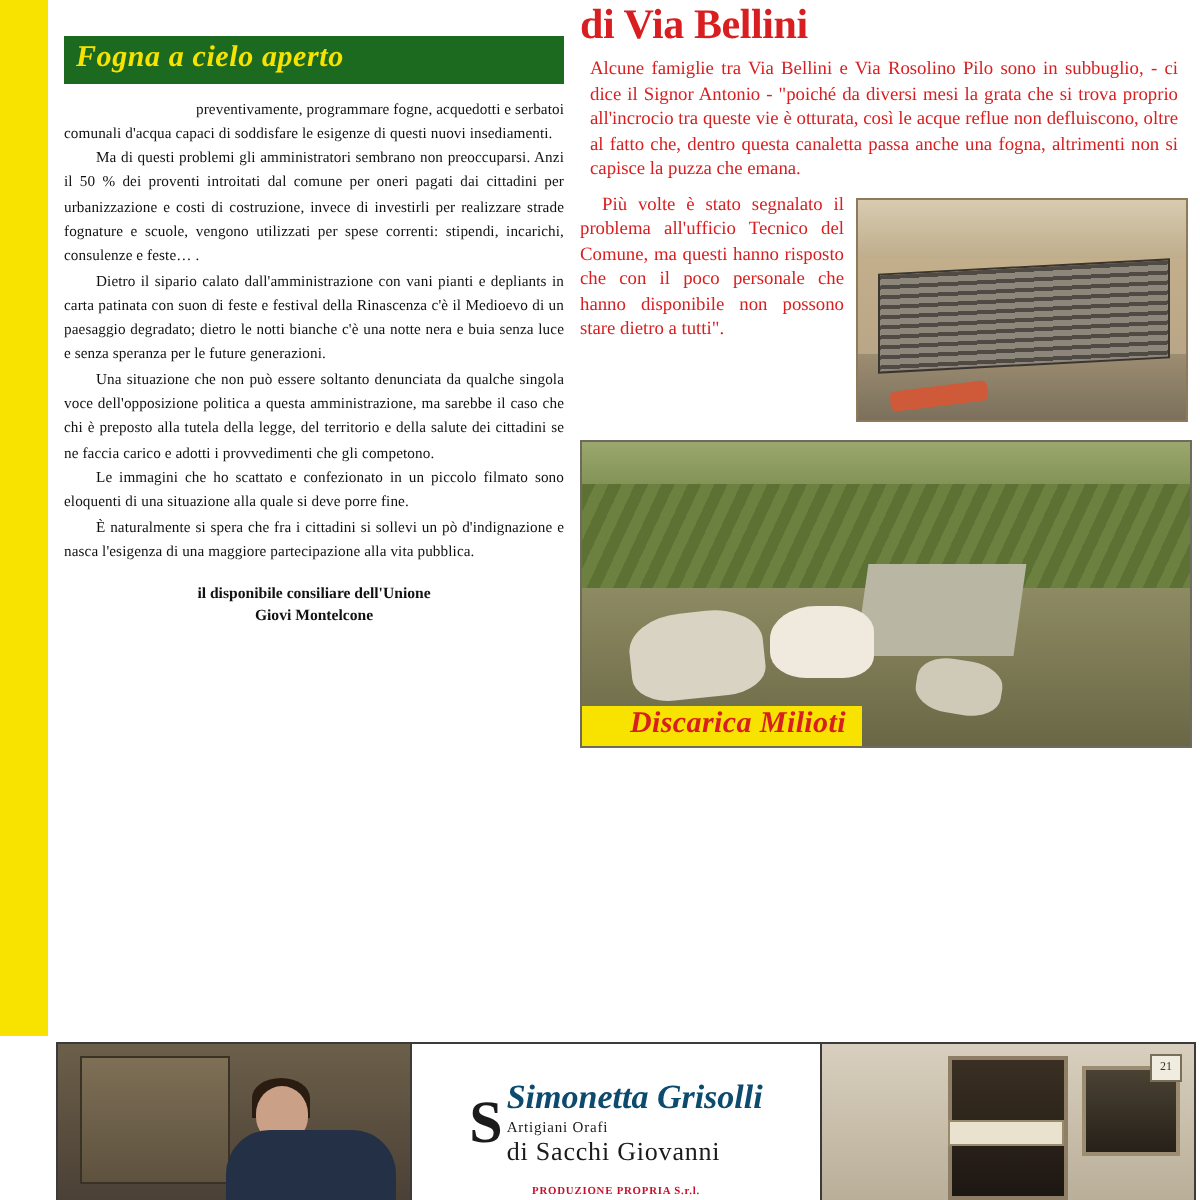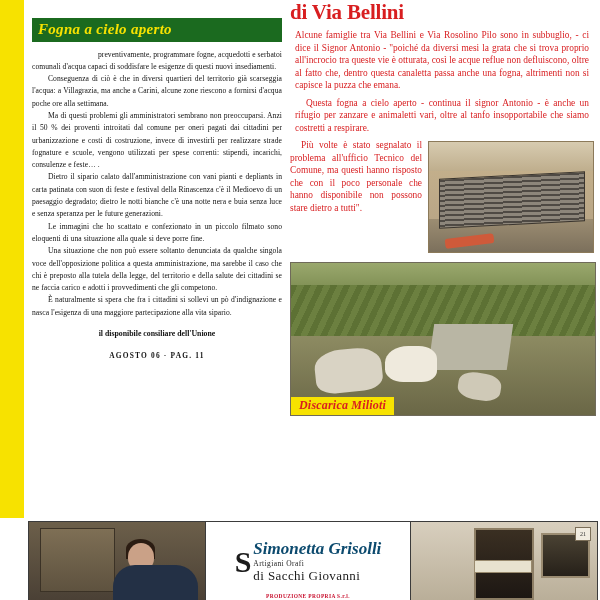--- a/index.html
+++ b/index.html
@@ -191,22 +191,22 @@
     background:#cfc9b7; border-radius:40%; transform:rotate(9deg); }
   .p2-slab { position:absolute; left:46%; bottom:30%; width:26%; height:30%;
     background:#b9b6a4; transform:skewX(-8deg); }
   .p2-caption {
     position: absolute;
     left: 0; bottom: 0;
     background: #f7e200;
     color: #d81e20;
     font-weight: bold;
     font-style: italic;
-    font-size: 12px;
-    padding: 1px 8px 2px 8px;
+    font-size: 15px;
+    padding: 1px 8px 2px 24px;
     letter-spacing: .2px;
   }
 
   
   .ads {
     position: absolute;
     left: 28px;
     top: 521px;
     width: 568px;
     height: 79px;
@@ -273,41 +273,39 @@
 
 <div class="left-band"></div>
 
 <div class="page">
 
   <div class="col-left">
     <div class="headline-bar">Fogna a cielo aperto</div>
 
     <div class="body-text">
       <p class="first">preventivamente, programmare fogne, acquedotti e serbatoi comunali d'acqua capaci di soddisfare le esigenze di questi nuovi insediamenti.</p>
-      <p>Conseguenza di ciò è che in diversi quartieri del territorio già scarseggia l'acqua: a Villagrazia, ma anche a Carini, alcune zone riescono a fornirsi d'acqua poche ore alla settimana.</p>
       <p>Ma di questi problemi gli amministratori sembrano non preoccuparsi. Anzi il 50 % dei proventi introitati dal comune per oneri pagati dai cittadini per urbanizzazione e costi di costruzione, invece di investirli per realizzare strade fognature e scuole, vengono utilizzati per spese correnti: stipendi, incarichi, consulenze e feste… .</p>
       <p>Dietro il sipario calato dall'amministrazione con vani pianti e depliants in carta patinata con suon di feste e festival della Rinascenza c'è il Medioevo di un paesaggio degradato; dietro le notti bianche c'è una notte nera e buia senza luce e senza speranza per le future generazioni.</p>
+      <p>Una situazione che non può essere soltanto denunciata da qualche singola voce dell'opposizione politica a questa amministrazione, ma sarebbe il caso che chi è preposto alla tutela della legge, del territorio e della salute dei cittadini se ne faccia carico e adotti i provvedimenti che gli competono.</p>
       <p>Le immagini che ho scattato e confezionato in un piccolo filmato sono eloquenti di una situazione alla quale si deve porre fine.</p>
-      <p>Una situazione che non può essere soltanto denunciata da qualche singola voce dell'opposizione politica a questa amministrazione, ma sarebbe il caso che chi è preposto alla tutela della legge, del territorio e della salute dei cittadini se ne faccia carico e adotti i provvedimenti che gli competono.</p>
-      <p>È naturalmente si spera che fra i cittadini si sollevi un pò d'indignazione e nasca l'esigenza di una maggiore partecipazione alla vita sipario.</p>
+      <p>È naturalmente si spera che fra i cittadini si sollevi un pò d'indignazione e nasca l'esigenza di una maggiore partecipazione alla vita pubblica.</p>
     </div>
 
     <div class="sign">
       <div>il disponibile consiliare dell'Unione</div>
-    </div>
-
-    <div class="page-foot">AGOSTO  06 - PAG. 11</div>
+      <div>Giovi Montelcone</div>
+    </div>
+
   </div>
 
   <div class="col-right">
     <div class="title-red">di Via Bellini</div>
 
     <div class="right-text">
       <p>Alcune famiglie tra Via Bellini e Via Rosolino Pilo sono in subbuglio, - ci dice il Signor Antonio - "poiché da diversi mesi  la grata che si trova proprio all'incrocio tra queste vie è otturata, così le acque reflue non defluiscono,  oltre al fatto che, dentro questa canaletta passa anche una fogna, altrimenti non si capisce la puzza che emana.</p>
-      <p class="ind">Questa fogna a cielo aperto - continua il signor Antonio -  è anche un rifugio per zanzare e animaletti vari, oltre al tanfo insopportabile che siamo costretti a respirare.</p>
     </div>
 
     <div class="wrap-row">
       <div class="photo-top">
         <div class="p1-sky"></div>
         <div class="p1-ground"></div>
         <div class="p1-grate"></div>
         <div class="p1-pipe"></div>
       </div>
       <div class="narrow-text">

